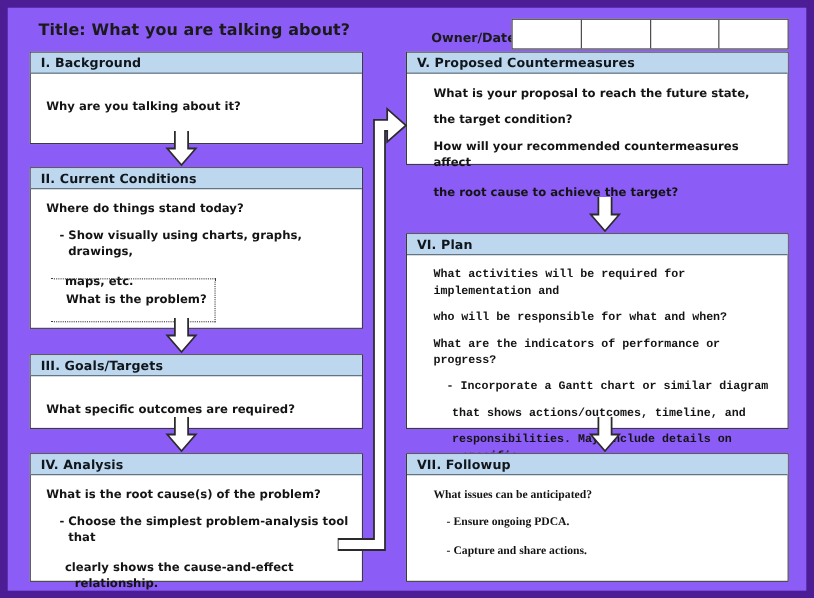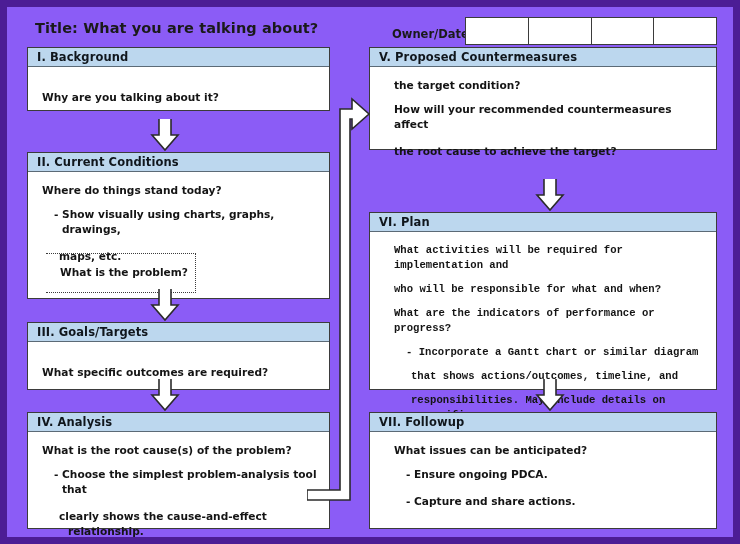--- a/index.html
+++ b/index.html
@@ -139,21 +139,21 @@
   <div id="title">Title: What you are talking about?</div>
 
   <div id="ownerdate-label">Owner/Date</div>
   <div id="ownerdate-cells">
     <div class="cell"></div>
     <div class="cell"></div>
     <div class="cell"></div>
     <div class="cell"></div>
   </div>
 
-  <div class="sec" style="left:20px; top:40px; width:303px; height:64px;">
+  <div class="sec" style="left:20px; top:40px; width:303px; height:84px;">
     <div class="sec-head">I. Background</div>
     <div class="sec-body">
       <p>Why are you talking about it?</p>
     </div>
   </div>
 
   <div class="sec" style="left:20px; top:145px; width:303px; height:147px;">
     <div class="sec-head">II. Current Conditions</div>
     <div class="sec-body">
       <p>Where do things stand today?</p>
@@ -176,20 +176,21 @@
     <div class="sec-body">
       <p>What is the root cause(s) of the problem?</p>
       <p class="ind tight">- Choose the simplest problem-analysis tool that</p>
       <p class="ind2">clearly shows the cause-and-effect relationship.</p>
     </div>
   </div>
 
   <div class="sec" style="left:362px; top:40px; width:348px; height:103px;">
     <div class="sec-head">V. Proposed  Countermeasures</div>
     <div class="sec-body" style="padding-left:24px;">
+      <p class="tight">What is your proposal to reach the future state,</p>
       <p>the target condition?</p>
       <p class="tight">How will your recommended countermeasures affect</p>
       <p>the root cause to achieve the target?</p>
     </div>
   </div>
 
   <div class="sec" style="left:362px; top:205px; width:348px; height:178px;">
     <div class="sec-head">VI. Plan</div>
     <div class="sec-body" style="padding-left:24px;font-family:Liberation Mono, monospace;">
       <p class="tight">What activities will be required for implementation and</p>
@@ -197,21 +198,21 @@
       <p>What are the indicators of performance or progress?</p>
       <p class="ind tight">- Incorporate a Gantt chart or similar diagram</p>
       <p class="ind2 tight">that shows actions/outcomes, timeline, and</p>
       <p class="ind2 tight">responsibilities. May include details on specific</p>
       <p class="ind2">means of implementation.</p>
     </div>
   </div>
 
   <div class="sec" style="left:362px; top:405px; width:348px; height:117px;">
     <div class="sec-head">VII. Followup</div>
-    <div class="sec-body" style="padding-left:24px;">
+    <div class="sec-body" style="padding-left:24px;font-family:Liberation Serif, serif;">
       <p class="tight">What issues can be anticipated?</p>
       <p class="ind tight">- Ensure ongoing PDCA.</p>
       <p class="ind">- Capture and share actions.</p>
     </div>
   </div>
 
   <div class="arrow" style="left:142px; top:112px;">
     <svg width="32" height="33" viewBox="0 0 32 33">
       <path d="M10 0 L10 16 L3 16 L16 31 L29 16 L22 16 L22 0" fill="#ffffff" stroke="#2b2b2b" stroke-width="1.6" stroke-linejoin="miter"></path>
     </svg>

